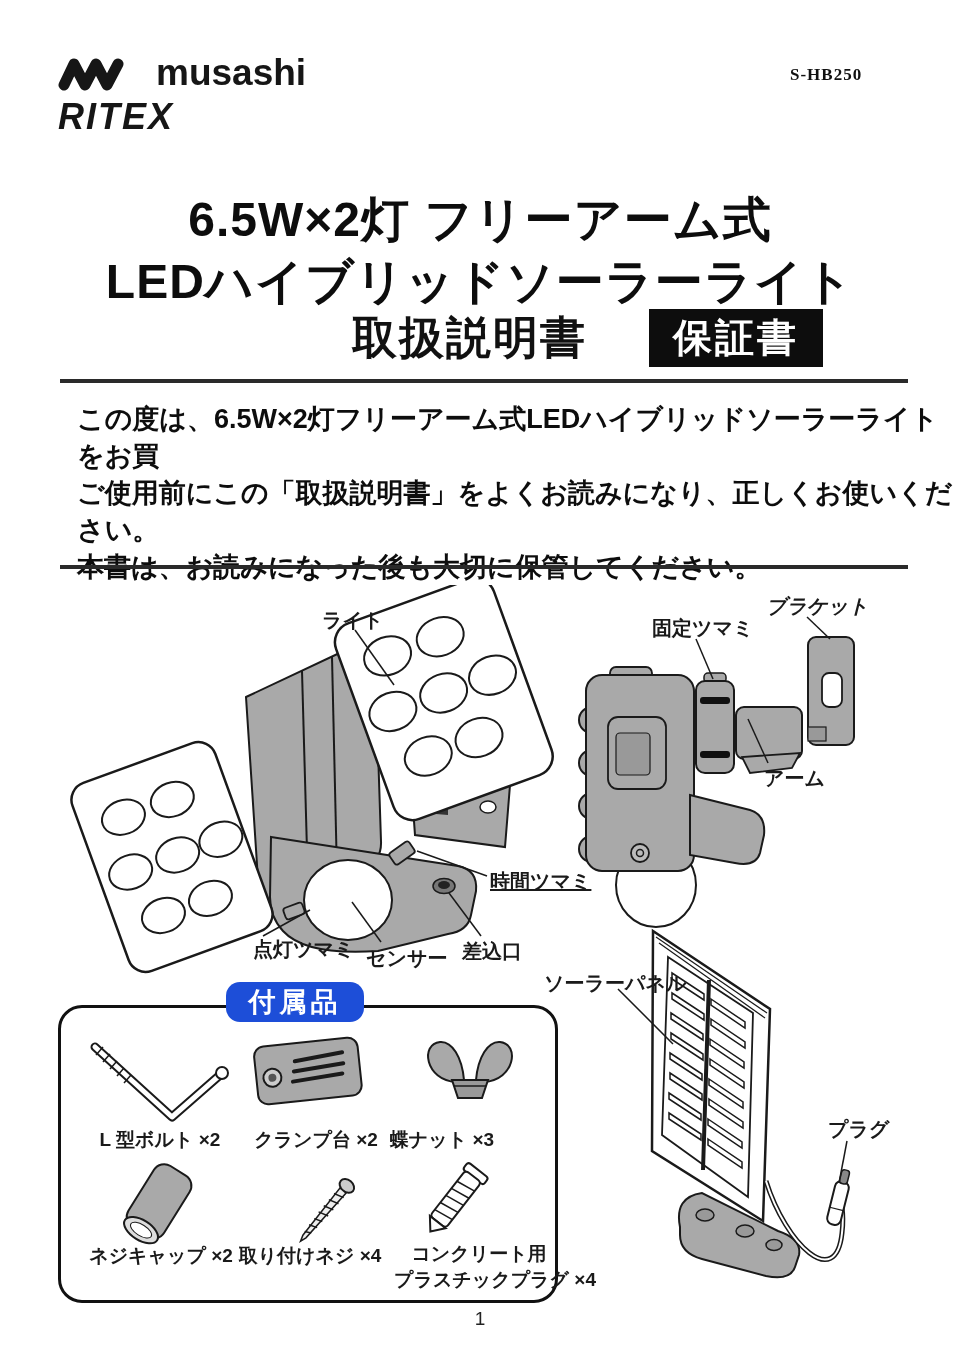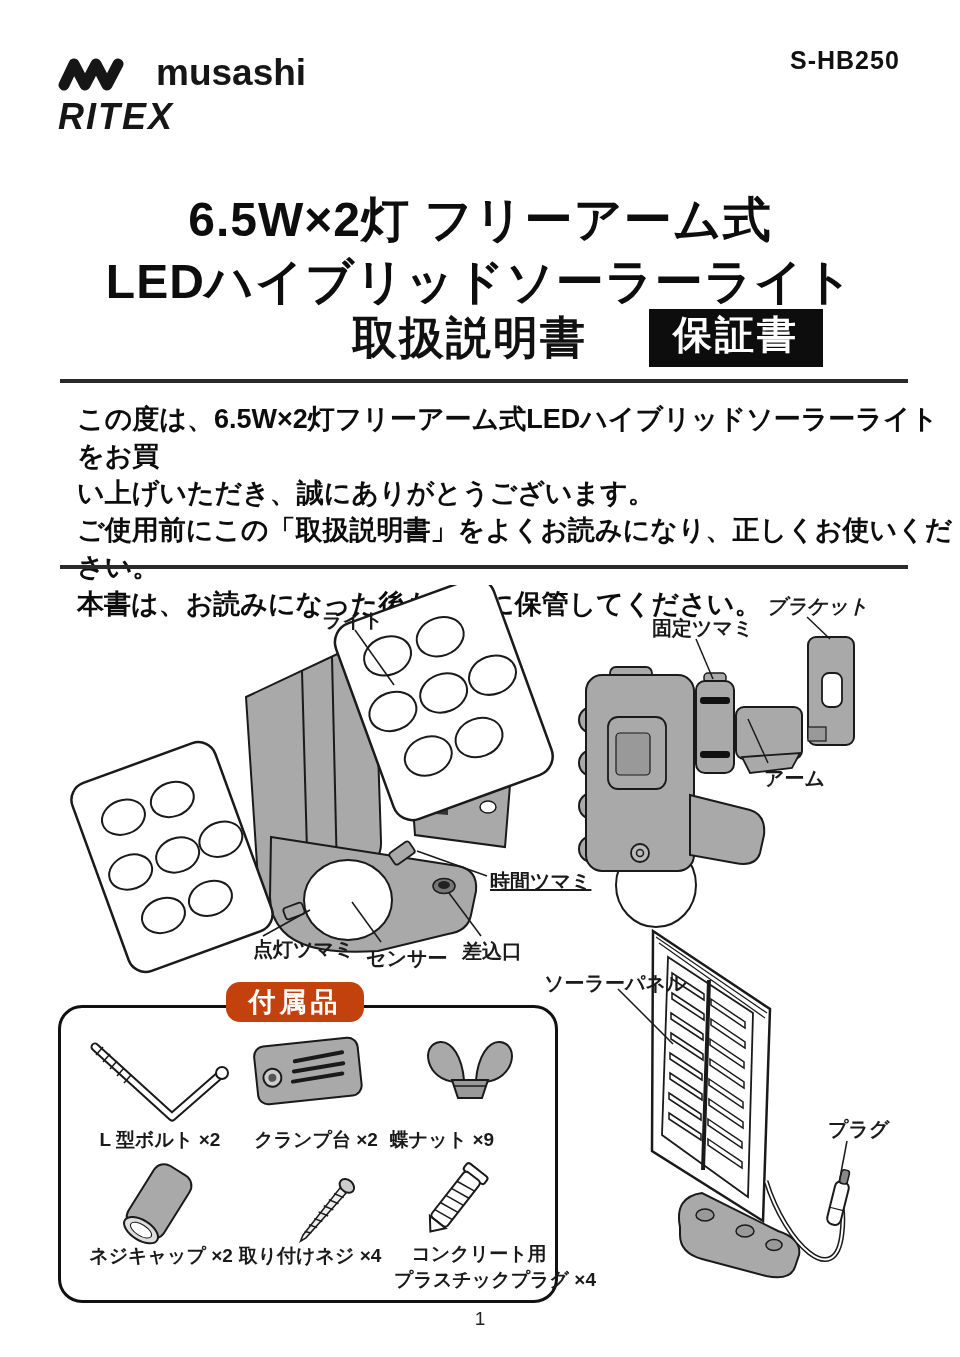--- a/index.html
+++ b/index.html
@@ -6,43 +6,43 @@
   .page{
     position:relative;width:960px;height:1357px;background:#ffffff;
     margin:0 auto;overflow:hidden;
     font-family:"Liberation Sans","DejaVu Sans",sans-serif;color:#111;
   }
   
   .logo-block{position:absolute;left:58px;top:52px;}
   .logo-row{display:flex;align-items:center;gap:24px;}
   .brand-name{font-size:37px;font-weight:bold;letter-spacing:0px;color:#161616;}
   .brand-sub{font-size:36px;font-weight:800;font-style:italic;letter-spacing:2px;color:#161616;margin-top:2px;}
-  .model{position:absolute;left:790px;top:46px;font-size:25px;font-weight:bold;letter-spacing:1px;}
+  .model{position:absolute;left:790px;top:65px;font-size:17px;font-weight:bold;letter-spacing:1px;font-family:Liberation Serif, serif;}
   
   .title-line{position:absolute;left:0;width:960px;text-align:center;font-weight:bold;color:#0d0d0d;}
   .title-line1{top:188px;font-size:48px;letter-spacing:1px;}
   .title-line2{top:250px;font-size:48px;letter-spacing:1px;}
   .title-row{position:absolute;left:352px;top:308px;display:flex;align-items:center;gap:62px;}
   .manual-word{font-size:45px;font-weight:bold;letter-spacing:2px;}
   .warranty-badge{background:#0d0d0d;color:#fff;font-size:39px;font-weight:bold;
-    padding:6px 24px;letter-spacing:3px;line-height:46px;font-family:Liberation Mono, monospace;}
+    padding:6px 24px;letter-spacing:3px;line-height:46px;}
   
   .rule{position:absolute;left:60px;width:848px;height:4px;background:#2a2a2a;}
   .rule-top{top:379px;}
   .rule-bottom{top:565px;}
   
   .intro{position:absolute;left:77px;top:401px;font-size:27px;font-weight:bold;line-height:37px;letter-spacing:0px;color:#0d0d0d;}
   
   .diagram{position:absolute;left:50px;top:585px;width:860px;height:735px;}
   .dlabel{position:absolute;font-size:20px;font-weight:600;color:#1a1a1a;white-space:nowrap;}
   
   .acc-box{position:absolute;left:8px;top:420px;width:494px;height:292px;
     border:3px solid #111;border-radius:24px;}
   .acc-badge{position:absolute;left:176px;top:397px;width:138px;height:40px;
-    background:#c2410c;color:#fff;border-radius:14px;display:flex;align-items:center;justify-content:center;
+    background:#1d4ed8;color:#fff;border-radius:14px;display:flex;align-items:center;justify-content:center;
     font-size:27px;font-weight:bold;letter-spacing:4px;}
   .acc-label{position:absolute;font-size:19px;font-weight:600;color:#1a1a1a;text-align:center;white-space:nowrap;}
   .acc-label .l2{display:block;}
   
   .page-number{position:absolute;left:450px;top:1308px;width:60px;text-align:center;font-size:19px;color:#222;}
   svg .ln{stroke:#1a1a1a;fill:none;}
 </style>
 </head>
 <body>
 
@@ -63,21 +63,20 @@
   <div class="title-line title-line2">LEDハイブリッドソーラーライト</div>
   <div class="title-row">
     <span class="manual-word">取扱説明書</span>
     <span class="warranty-badge">保証書</span>
   </div>
 
   <div class="rule rule-top"></div>
 
   <div class="intro">
     <div>この度は、6.5W×2灯フリーアーム式LEDハイブリッドソーラーライトをお買</div>
-    <div>い上げいただき、誠にありがとうございます。</div>
     <div>ご使用前にこの「取扱説明書」をよくお読みになり、正しくお使いください。</div>
     <div>本書は、お読みになった後も大切に保管してください。</div>
   </div>
 
   <div class="rule rule-bottom"></div>
 
   <div class="diagram">
 
     <svg width="860" height="735" viewBox="0 0 860 735">
       <defs>
@@ -295,21 +294,21 @@
     <div class="dlabel" style="left:412px;top:353px;">差込口</div>
     <div class="dlabel" style="left:494px;top:385px;">ソーラーパネル</div>
     <div class="dlabel" style="left:778px;top:531px;">プラグ</div>
 
     
     <div class="acc-box"></div>
     <div class="acc-badge">付属品</div>
 
     <div class="acc-label" style="left:35px;top:542px;width:150px;">L 型ボルト ×2</div>
     <div class="acc-label" style="left:191px;top:542px;width:150px;">クランプ台 ×2</div>
-    <div class="acc-label" style="left:322px;top:542px;width:140px;">蝶ナット ×9</div>
+    <div class="acc-label" style="left:322px;top:542px;width:140px;">蝶ナット ×3</div>
     <div class="acc-label" style="left:36px;top:658px;width:150px;">ネジキャップ ×2</div>
     <div class="acc-label" style="left:185px;top:658px;width:150px;">取り付けネジ ×4</div>
     <div class="acc-label" style="left:304px;top:656px;width:170px;margin-left:40px;">
       <span class="l2">コンクリート用</span>
       <span class="l2">プラスチックプラグ ×4</span>
     </div>
   </div>
 
   <div class="page-number">1</div>
 

